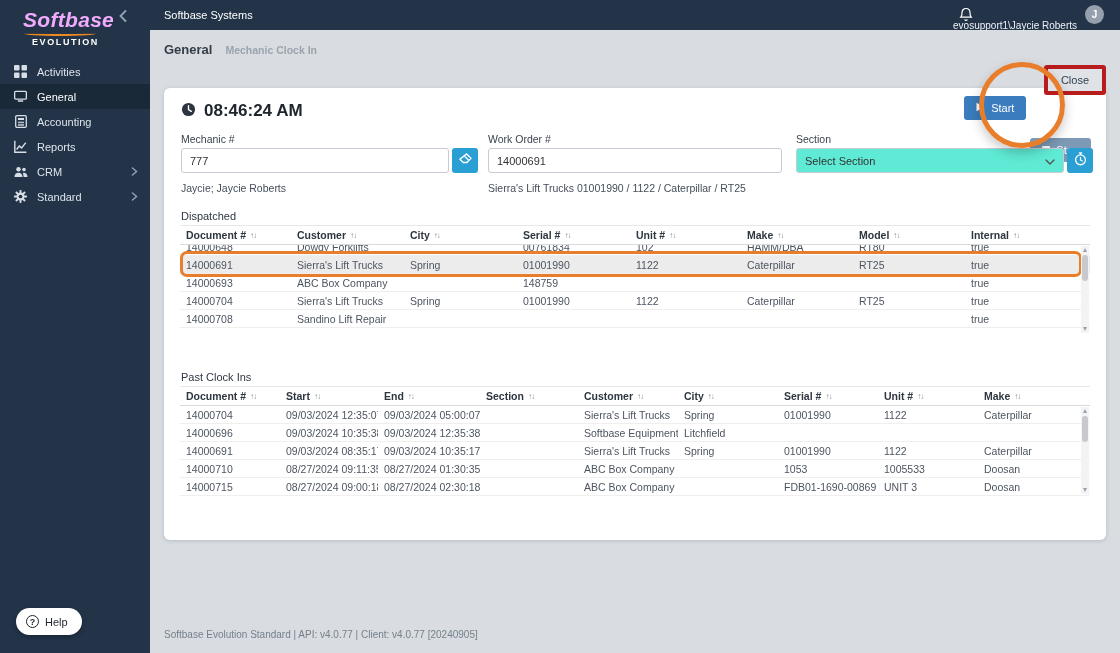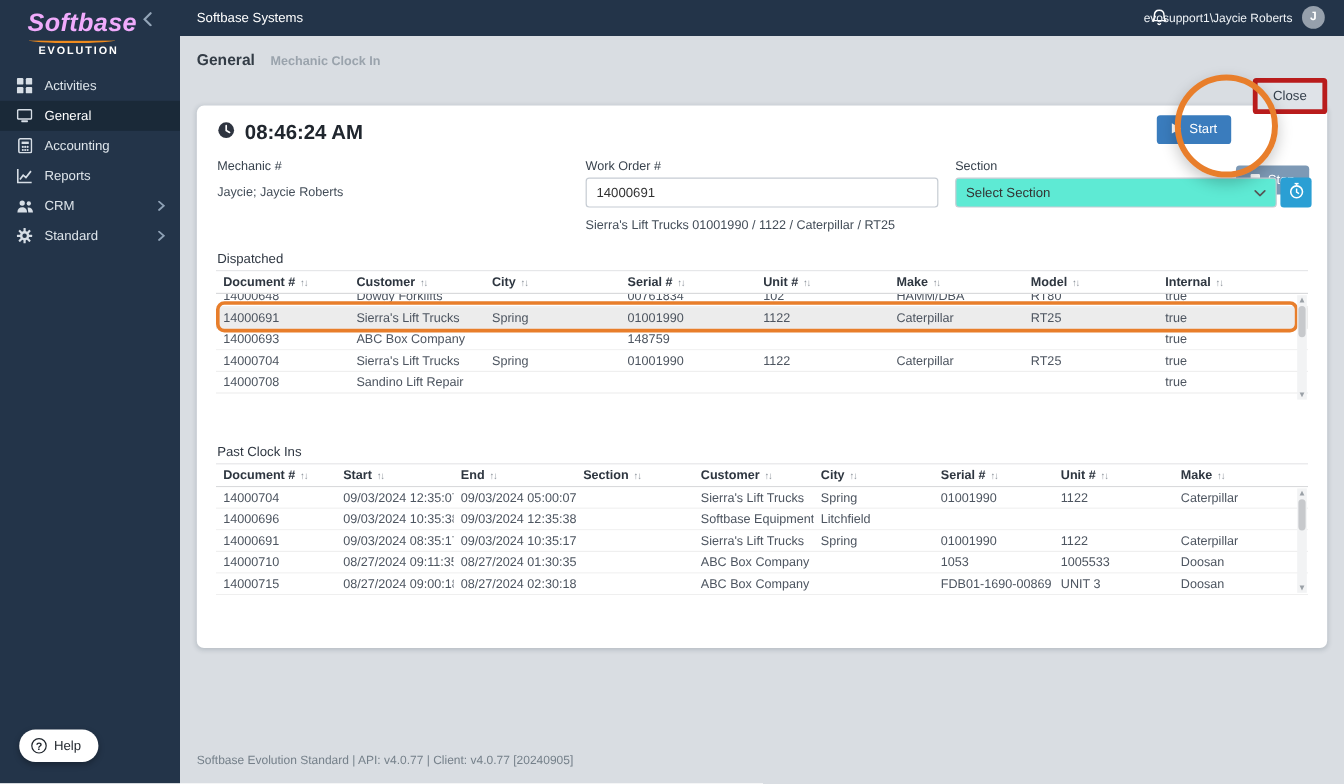--- a/index.html
+++ b/index.html
@@ -3,21 +3,21 @@
 <meta charset="utf-8">
 <style>
   *{box-sizing:border-box;margin:0;padding:0;}
   body{font-family:"Liberation Sans",sans-serif;}
   .screen{position:relative;width:1120px;height:653px;background:#d9dde2;overflow:hidden;}
 
   
   .topbar{position:absolute;top:0;left:0;right:0;height:30px;background:#233449;z-index:3;}
   .tb-title{position:absolute;left:164px;top:9px;font-size:11px;color:#fff;}
   .tb-bell{position:absolute;right:147px;top:7px;background:none;border:none;cursor:pointer;padding:0;}
-  .tb-user{position:absolute;right:43px;top:10px;font-size:10px;color:#eef2f6;}
+  .tb-user{position:absolute;right:43px;top:20px;font-size:10px;color:#eef2f6;}
   .tb-avatar{position:absolute;right:16px;top:5px;width:19px;height:19px;border-radius:50%;background:#96a0ac;color:#fff;font-size:10px;font-weight:700;display:flex;align-items:center;justify-content:center;cursor:pointer;border:none;}
 
   
   .sidebar{position:absolute;top:0;left:0;width:150px;height:100%;background:#233449;z-index:4;}
   .logo{position:relative;padding:8px 0 0 23px;}
   .logo-text{font-size:21px;font-weight:700;font-style:italic;color:#f0abfc;letter-spacing:.3px;}
   .swoosh{width:72px;height:5px;border-bottom:2px solid #ef8b1e;border-radius:50%;margin:-1px 0 1px 1px;}
   .logo-sub{font-size:9px;font-weight:700;color:#fff;letter-spacing:1.6px;margin-left:9px;}
   .collapse{position:absolute;right:22px;top:10px;background:none;border:none;cursor:pointer;padding:0;}
   .nav{margin-top:12px;}
@@ -221,20 +221,29 @@
       <button class="btn btn-stop">
         <span><svg width="8" height="8" viewBox="0 0 8 8">
               <rect width="8" height="8" rx="1" fill="#fff"></rect>
             </svg></span>
         <span>Stop</span>
       </button>
     </div>
 
     <div class="fg fg1">
       <label class="flabel">Mechanic #</label>
+      <div class="frow">
+        <input class="finput w268" value="777" style="">
+        <button class="sq-btn">
+          <span><svg width="13" height="12" viewBox="0 0 14 13">
+                <path d="M8.2 1 L13 5.8 L8.5 10.3 L4.6 10.3 L1 6.7 Z" fill="none" stroke="#fff" stroke-width="1.4"></path>
+                <path d="M5.9 3.4 L10.6 8.1" stroke="#fff" stroke-width="1.4"></path>
+              </svg></span>
+        </button>
+      </div>
       <div class="fhelper">Jaycie; Jaycie Roberts</div>
     </div>
 
     <div class="fg fg2">
       <label class="flabel">Work Order #</label>
       <div class="frow">
         <input class="finput w294" value="14000691" style="">
       </div>
       <div class="fhelper">Sierra's Lift Trucks 01001990 / 1122 / Caterpillar / RT25</div>
     </div>

